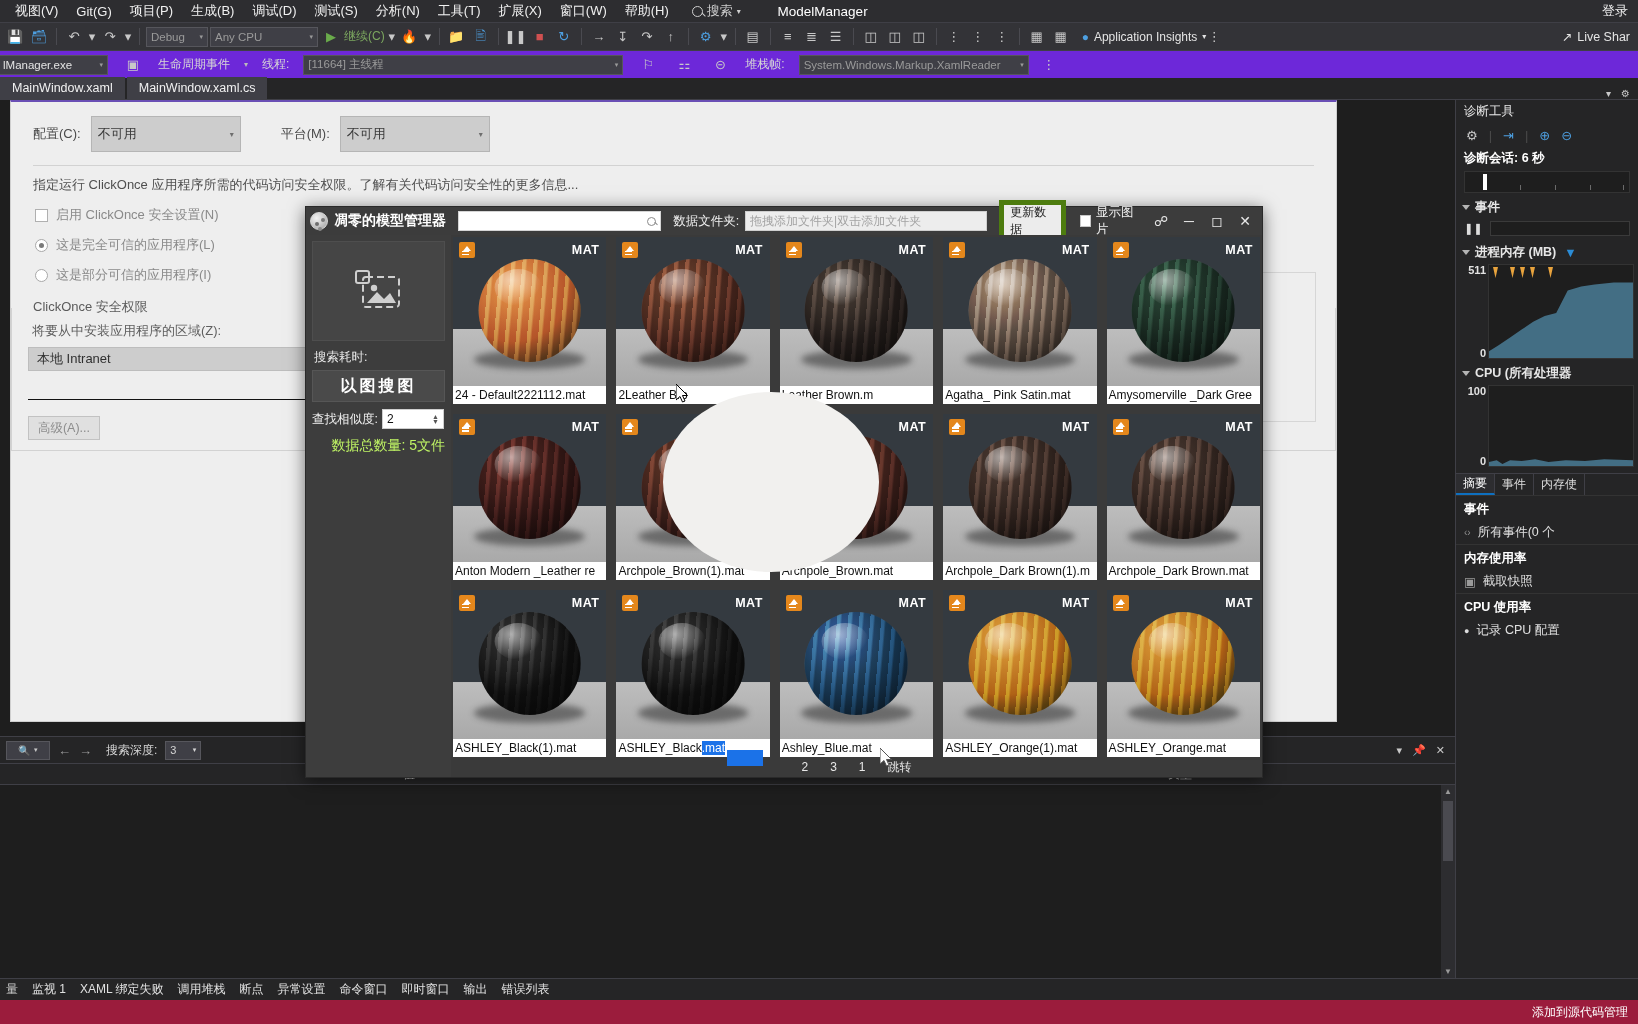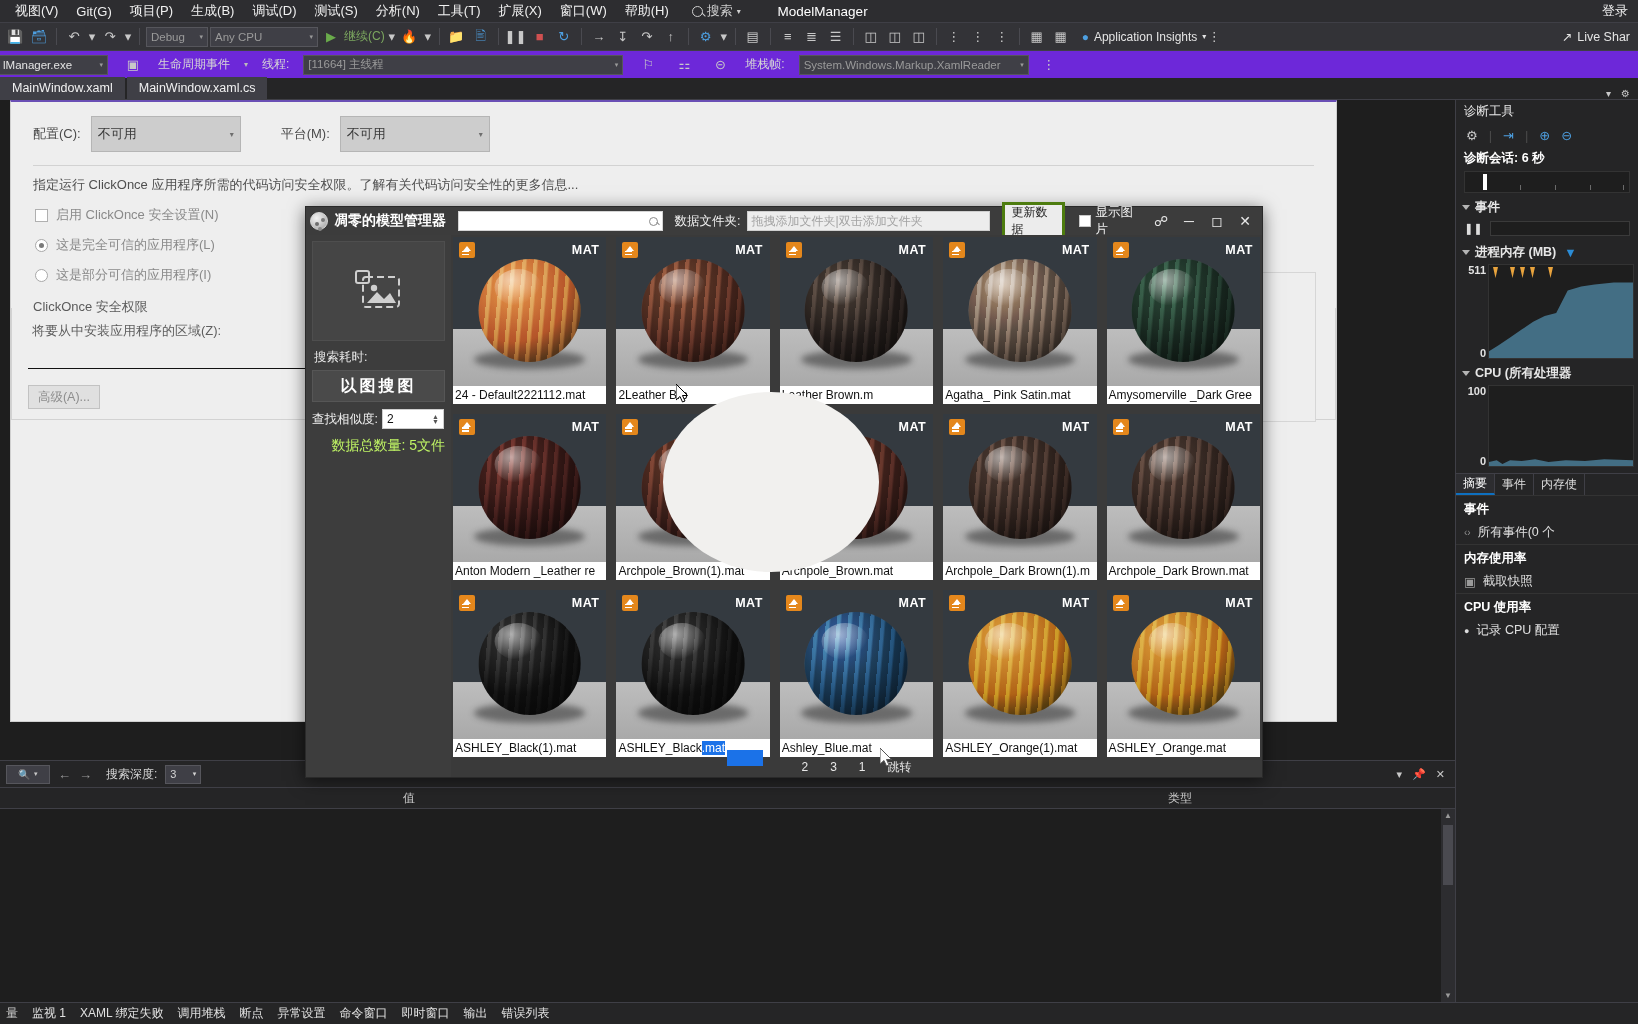--- a/index.html
+++ b/index.html
@@ -156,21 +156,21 @@
   .mm-name { font-size:14px; font-weight:bold; color:#fff; white-space:nowrap; }
   .mm-searchbox { width:218px; height:20px; background:#fff; border:1px solid #d5d5d5;
                   display:flex; align-items:center; padding:0 4px; margin-left:6px;}
   .mm-searchbox .mg { margin-left:auto; width:9px;height:9px;border:1.3px solid #8a8a8a;border-radius:50%;
                   position:relative;}
   .mm-searchbox .mg::after{ content:"";position:absolute;width:4px;height:1.2px;background:#8a8a8a;
                   transform:rotate(45deg); right:-3px; bottom:0;}
   .mm-folderlab { font-size:12.5px; color:#f0f0f0; white-space:nowrap; margin-left:6px;}
   .mm-folderinput { width:260px; height:20px; background:#ededed; border:1px solid #cfcfcf;
                     display:flex; align-items:center; padding:0 4px; font-size:12px; color:#a3a3a3;}
-  .mm-update { height:20px; padding:16px 6px; background:#ececec; border:3px solid #4d7c0f; color:#222;
+  .mm-update { height:20px; padding:16px 6px; background:#ececec; border:5px solid #4d7c0f; color:#222;
                font-size:12px; display:flex; align-items:center; margin-left:6px;}
   .mm-showimg { display:flex; align-items:center; gap:5px; font-size:12.5px; color:#f0f0f0; margin-left:8px;}
   .mm-showimg .cb { width:12px; height:12px; background:#fff; border:1px solid #c8c8c8; }
   .mm-wbtns { margin-left:auto; display:flex; align-items:center; gap:2px; }
   .mm-wb { width:26px; height:24px; display:flex; align-items:center; justify-content:center;
            color:#e8e8e8; font-size:14px; }
 
   .mm-body { flex:1; display:flex; min-height:0; }
   .mm-side { width:145px; background:#3d3d3d; display:flex; flex-direction:column; flex:0 0 145px;}
   .mm-tree { padding:3px 6px 0 6px; flex:1; }
@@ -389,20 +389,23 @@
           <span class="rdo on"></span>
           <span>这是完全可信的应用程序(L)</span>
         </div>
         <div class="dz-check">
           <span class="rdo"></span>
           <span>这是部分可信的应用程序(I)</span>
         </div>
         <div class="dz-group">ClickOnce 安全权限</div>
         <div class="dz-fieldset">
           <div class="dz-sub">将要从中安装应用程序的区域(Z):</div>
+          <div class="dz-zonebox">
+            <span>本地 Intranet</span>
+          </div>
           <div class="dz-line"></div>
           <div class="dz-btn">高级(A)...</div>
         </div>
         <div class="dz-panel2"></div>
       </div>
 
       <div class="bottomwin">
         <div class="bw-head">
           <div class="bw-search">
             <span>🔍</span>
@@ -529,20 +532,23 @@
     <span>XAML 绑定失败</span>
     <span>调用堆栈</span>
     <span>断点</span>
     <span>异常设置</span>
     <span>命令窗口</span>
     <span>即时窗口</span>
     <span>输出</span>
     <span>错误列表</span>
   </div>
 
+  <div class="vs-statusbar">
+    <span>添加到源代码管理</span>
+  </div>
 </div>
 
 <div id="mm">
 
   <div class="mm-title">
     <span class="mm-logo"></span>
     <span class="mm-name">凋零的模型管理器</span>
     <div class="mm-searchbox">
       <span style="color:#222;font-size:12px"></span>
       <span class="mg"></span>

